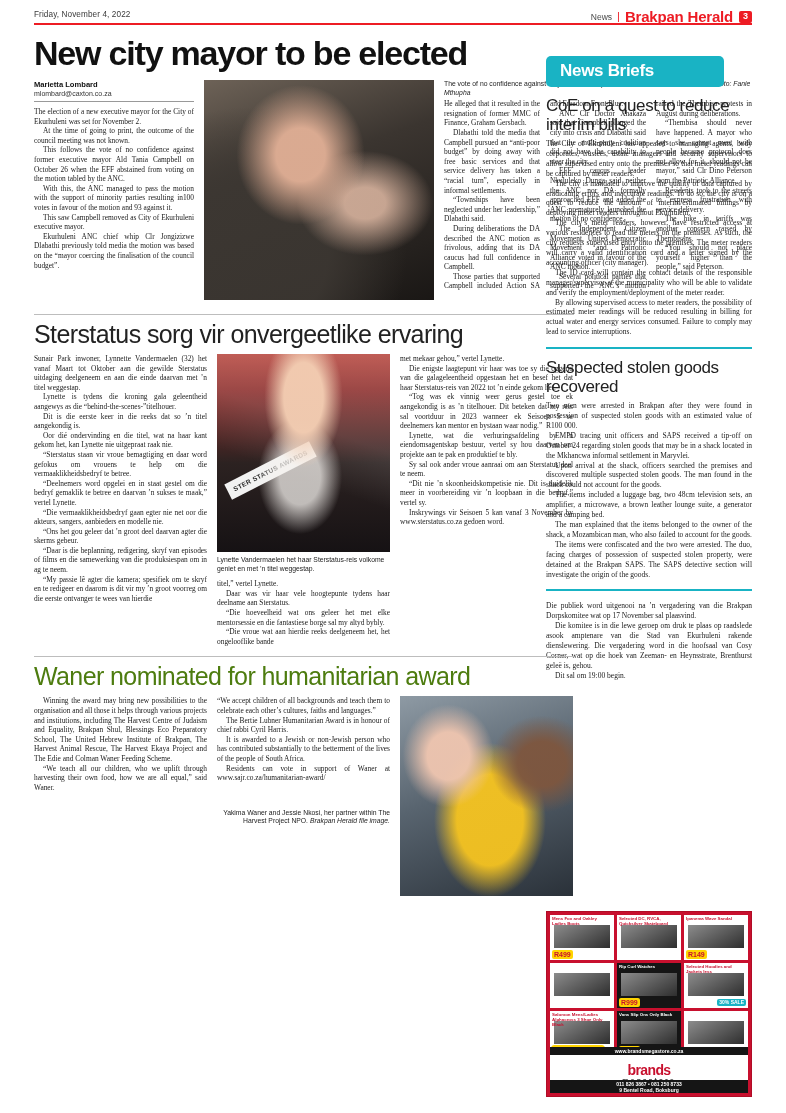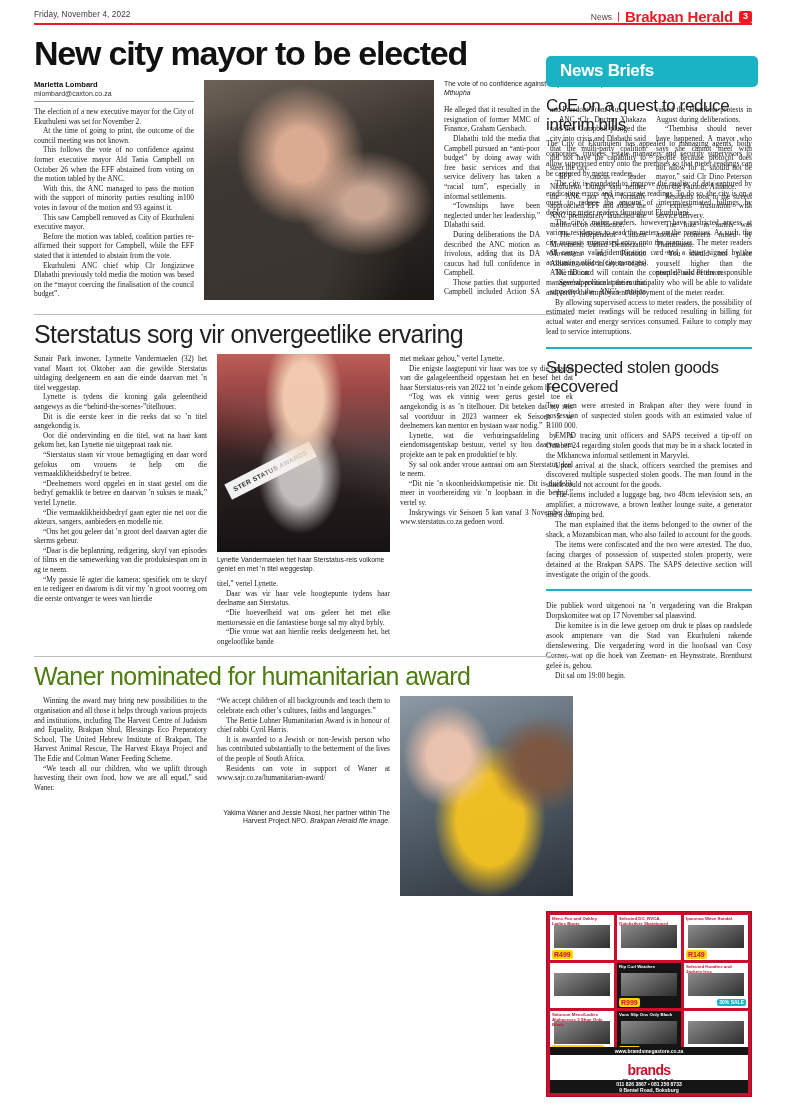--- a/index.html
+++ b/index.html
@@ -92,21 +92,21 @@
   
   .briefs {
     position:absolute; right:34px; top:56px; width:206px;
   }
   .briefs-tab {
     background:#19b3c4; color:#ffffff;
     font-family:"Liberation Sans", sans-serif; font-weight:bold;
     font-size:17px; letter-spacing:-.3px;
     padding:5px 0 6px 14px;
     border-radius:5px;
-    width:212px;
+    width:178px;
   }
   .brief { margin-top:10px; }
   .brief-rule { border-top:2px solid #19b3c4; margin:10px 0 6px; }
   .brief-head {
     font-family:"Liberation Sans", sans-serif;
     font-size:17px; line-height:18.5px; color:#222; letter-spacing:-.4px;
     margin-bottom:5px;
   }
   .brief-body { font-size:7.5px; line-height:9.9px; text-align:justify; }
   .brief-body p { margin:0; text-indent:9px; }
@@ -244,32 +244,31 @@
       <div class="lead-col1">
         <div class="byline">Marietta Lombard</div>
         <div class="byline-mail">mlombard@caxton.co.za</div>
         <div class="byline-rule"></div>
         <div class="col-text" id="leadcol1">
             <p class="first">The election of a new executive mayor for the City of Ekurhuleni was set for November 2.</p>
             <p>At the time of going to print, the outcome of the council meeting was not known.</p>
             <p>This follows the vote of no confidence against former executive mayor Ald Tania Campbell on October 26 when the EFF abstained from voting on the motion tabled by the ANC.</p>
             <p>With this, the ANC managed to pass the motion with the support of minority parties resulting in100 votes in favour of the motion and 93 against it.</p>
             <p>This saw Campbell removed as City of Ekurhuleni executive mayor.</p>
-            <p>Before the motion was tabled, coalition parties re-affirmed their support for Campbell, while the EFF stated that it intended to abstain from the vote.</p>
             <p>Ekurhuleni ANC chief whip Clr Jongizizwe Dlabathi previously told media the motion was based on the “mayor coercing the finalisation of the council budget”.</p>
           </div>
       </div>
 
       <div class="lead-right">
         <div class="photo photo-lead"></div>
         <div class="caption">
           <span>The vote of no confidence against Mayor Tania Campbell was successful on October 26.</span>
           <span class="italic">Photo: Fanie Mthupha</span>
         </div>
-        <div class="col-text lead-body" id="leadbody" style="margin-top:8px;">
+        <div class="col-text lead-body" id="leadbody" style="margin-top:2px;">
             <p class="first">He alleged that it resulted in the resignation of former MMC of Finance, Graham Gersbach.</p>
             <p>Dlabathi told the media that Campbell pursued an “anti-poor budget” by doing away with free basic services and that service delivery has taken a “racial turn”, especially in informal settlements.</p>
             <p>“Townships have been neglected under her leadership,” Dlabathi said.</p>
             <p>During deliberations the DA described the ANC motion as frivolous, adding that its DA caucus had full confidence in Campbell.</p>
             <p>Those parties that supported Campbell included Action SA and Freedom Front Plus.</p>
             <p>ANC Clr Doctor Xhakaza said that Campbell plunged the city into crisis and Dlabathi said that the multi-party coalition did not have the capability to steer the city.</p>
             <p>EFF caucus leader Nkululeko Dunga said neither the ANC nor DA formally approached EFF and added the ANC prematurely launched the motion of no confidence.</p>
             <p>The Independent Citizen Movement, United Democratic Movement and Patriotic Alliance voted in favour of the ANC motion.</p>
             <p>Several political parties that supported the ANC’s motion raised the Thembisa protests in August during deliberations.</p>
             <p>“Thembisa should never have happened. A mayor who says she cannot meet with people because protocol does not allow for it, should not be mayor,” said Clr Dino Peterson from the Patriotic Alliance.</p>

